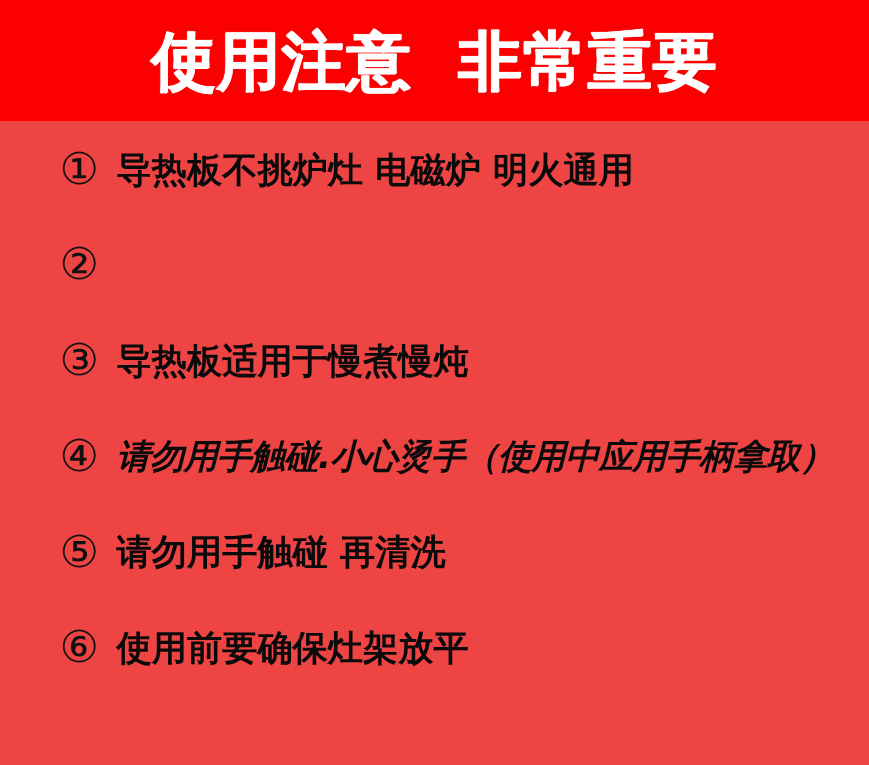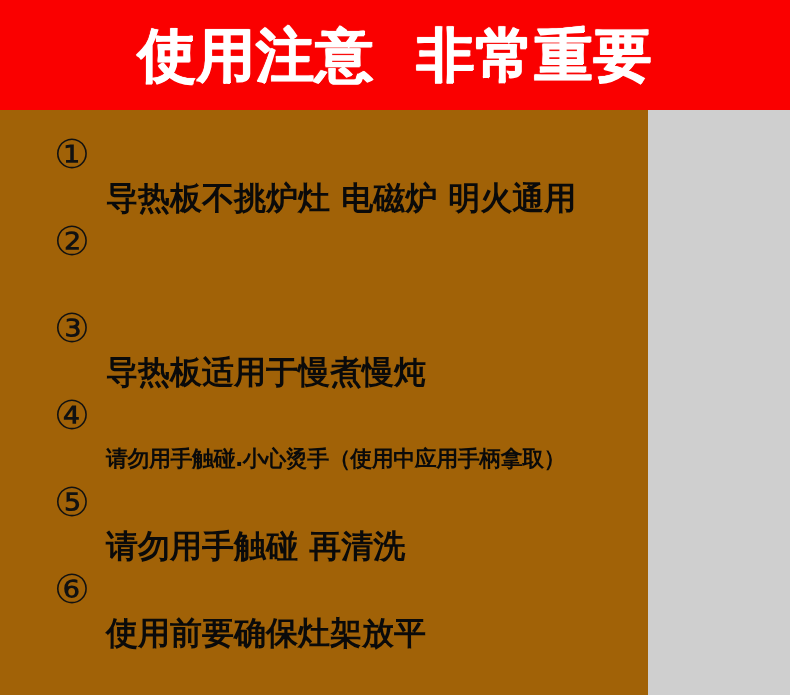--- a/index.html
+++ b/index.html
@@ -8,23 +8,23 @@
   }
   body {
     width: 790px;
     height: 695px;
     background: #cfcfcf;
     font-family: "Liberation Sans", "DejaVu Sans", sans-serif;
     overflow: hidden;
   }
   .page {
     position: relative;
-    width: 648px;
+    width: 790px;
     height: 695px;
-    background: #a16207;
+    background: #ef4444;
     box-sizing: border-box;
   }
   .banner {
     position: absolute;
     left: 0;
     top: 0;
     width: 790px;
     height: 110px;
     background: #fa0000;
     display: flex;
@@ -71,25 +71,25 @@
   .notice-text {
     flex: 1 1 auto;
     font-size: 32px;
     line-height: 52px;
     color: #0a0a0a;
     font-weight: bold;
     white-space: pre;
     letter-spacing: 0px;
     font-family: "DejaVu Sans", "Liberation Sans", sans-serif;
     padding-left: 4px;
-    margin-top: 44px;
   }
   .notice-item.long .notice-text {
-    font-size: 22px;
+    font-size: 31px;
     letter-spacing: -0.5px;
+    font-style: italic;
   }
 </style>
 </head>
 <body>
 
 <div class="page">
 
   <div class="banner">
     <div class="banner-title">使用注意  非常重要</div>
   </div>

